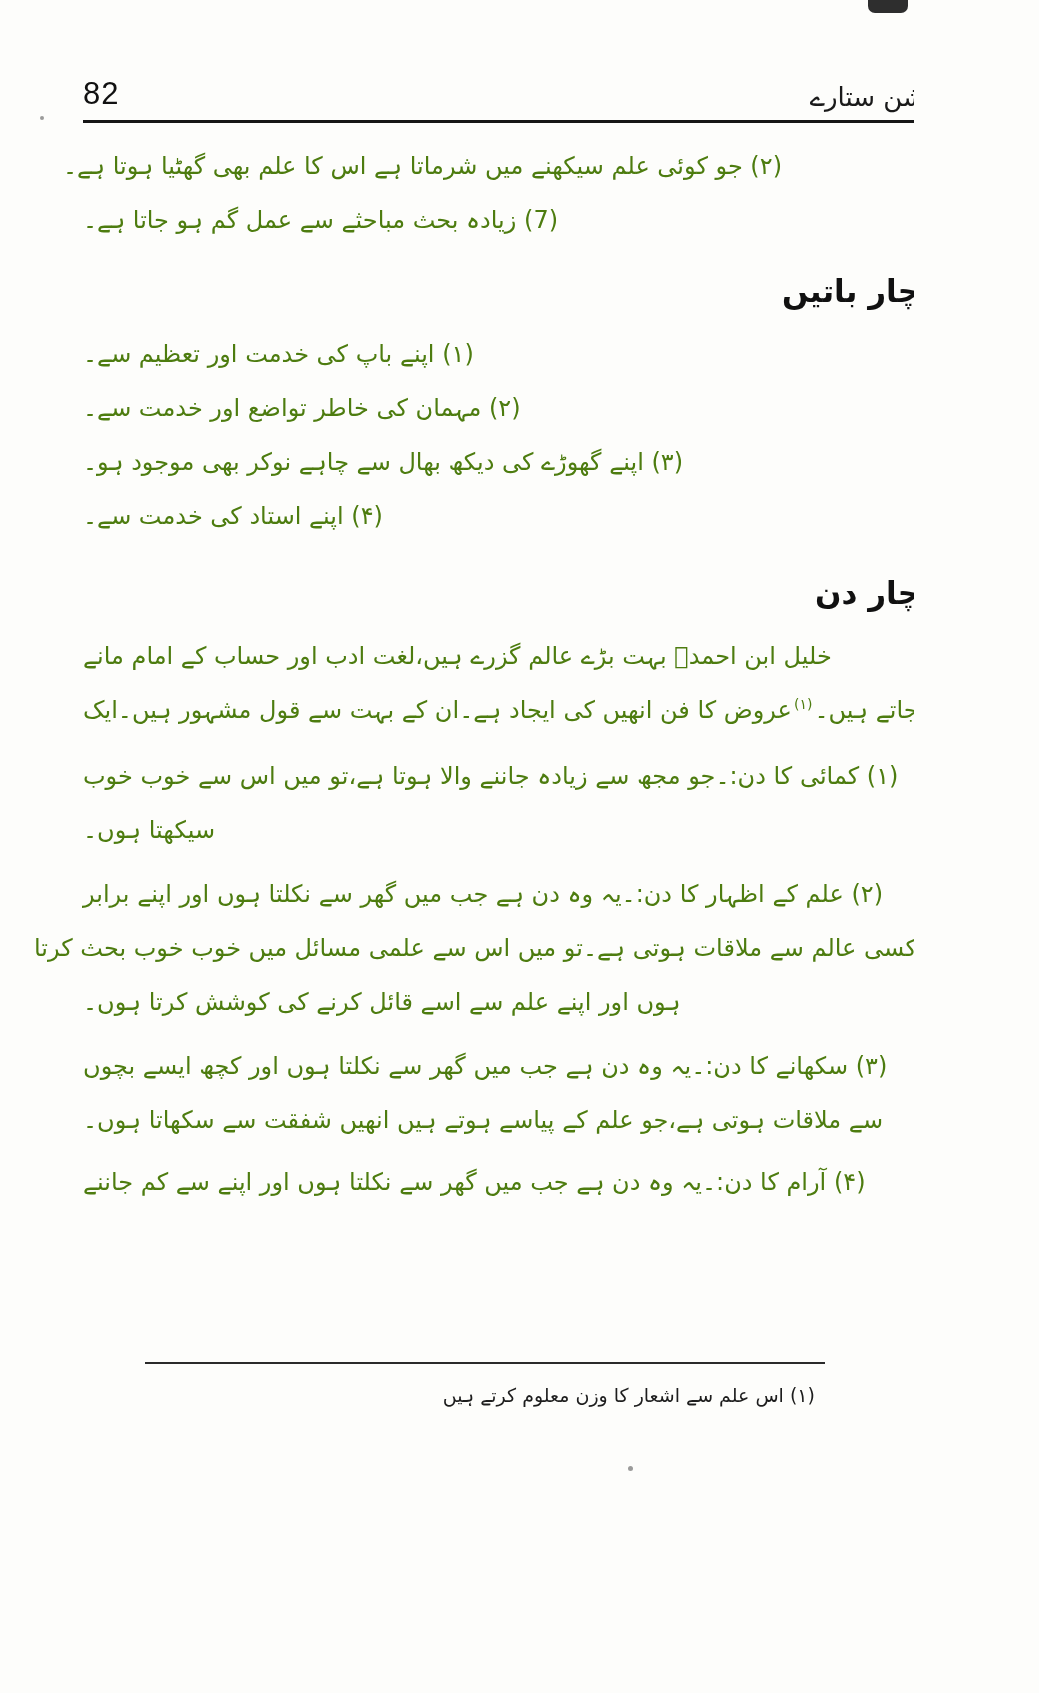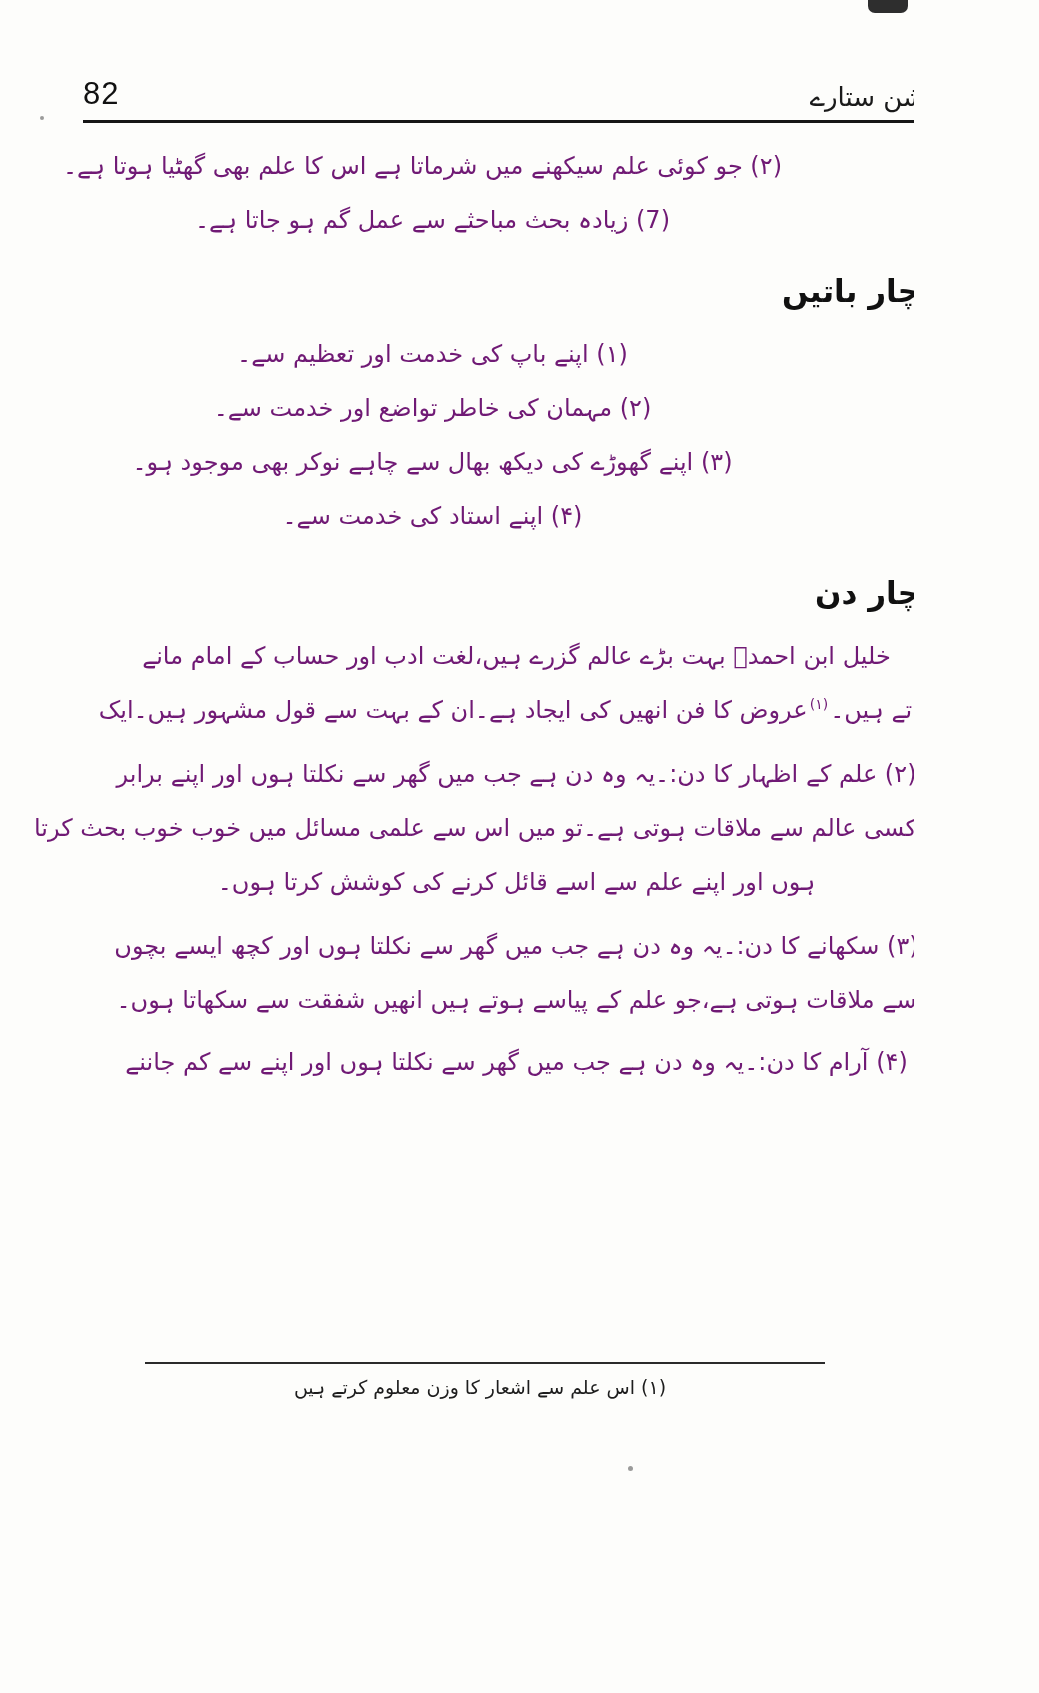--- a/index.html
+++ b/index.html
@@ -70,23 +70,23 @@
     border-top: 3px solid #161616;
     height: 0;
   }
 
   .urdu { direction: rtl; font-family: "DejaVu Sans", sans-serif; }
 
   .line {
     direction: rtl;
     font-size: 24px;
     line-height: 54px;
-    text-align: center;
+    text-align: left;
     white-space: nowrap;
-    color: #701a75;
+    color: #4d7c0f;
   }
 
   .list-top { margin-top: 16px; }
   .list-indent { margin-right: 168px; }
   .intro-indent { margin-right: 30px; }
 
   .heading {
     direction: rtl;
     font-size: 31px;
     font-weight: bold;
@@ -121,24 +121,25 @@
     width: 680px;
   }
   .footnote-rule {
     border-top: 2px solid #2a2a2a;
     height: 0;
   }
   .footnote-text {
     direction: rtl;
     font-size: 19px;
     line-height: 46px;
-    text-align: center;
+    text-align: right;
     padding-right: 10px;
     white-space: nowrap;
     color: #1d1d1d;
+    margin-top: 8px;
   }
 </style>
 </head>
 <body>
 
 <div class="page">
 
   <div class="artifact-corner"></div>
   <div class="speck speck-a"></div>
   <div class="speck speck-b"></div>
@@ -169,20 +170,24 @@
 
     <h2 class="heading heading-2">چار دن</h2>
 
     <section>
 
       <div class="para-intro">
         <p class="line">خلیل ابن احمدؒ بہت بڑے عالم گزرے ہیں،لغت ادب اور حساب کے امام مانے</p>
         <p class="line"><span>جاتے ہیں۔</span><sup class="fn-marker">(۱)</sup><span>عروض کا فن انھیں کی ایجاد ہے۔ان کے بہت سے قول مشہور ہیں۔ایک</span></p>
       </div>
 
+      <div class="para-day-1">
+        <p class="line">(۱) کمائی کا دن:۔جو مجھ سے زیادہ جاننے والا ہوتا ہے،تو میں اس سے خوب خوب</p>
+        <p class="line">سیکھتا ہوں۔</p>
+      </div>
 
       <div class="para-day-2">
         <p class="line">(۲) علم کے اظہار کا دن:۔یہ وہ دن ہے جب میں گھر سے نکلتا ہوں اور اپنے برابر</p>
         <p class="line">کے کسی عالم سے ملاقات ہوتی ہے۔تو میں اس سے علمی مسائل میں خوب خوب بحث کرتا</p>
         <p class="line">ہوں اور اپنے علم سے اسے قائل کرنے کی کوشش کرتا ہوں۔</p>
       </div>
 
       <div class="para-day-3">
         <p class="line">(۳) سکھانے کا دن:۔یہ وہ دن ہے جب میں گھر سے نکلتا ہوں اور کچھ ایسے بچوں</p>
         <p class="line">سے ملاقات ہوتی ہے،جو علم کے پیاسے ہوتے ہیں انھیں شفقت سے سکھاتا ہوں۔</p>

